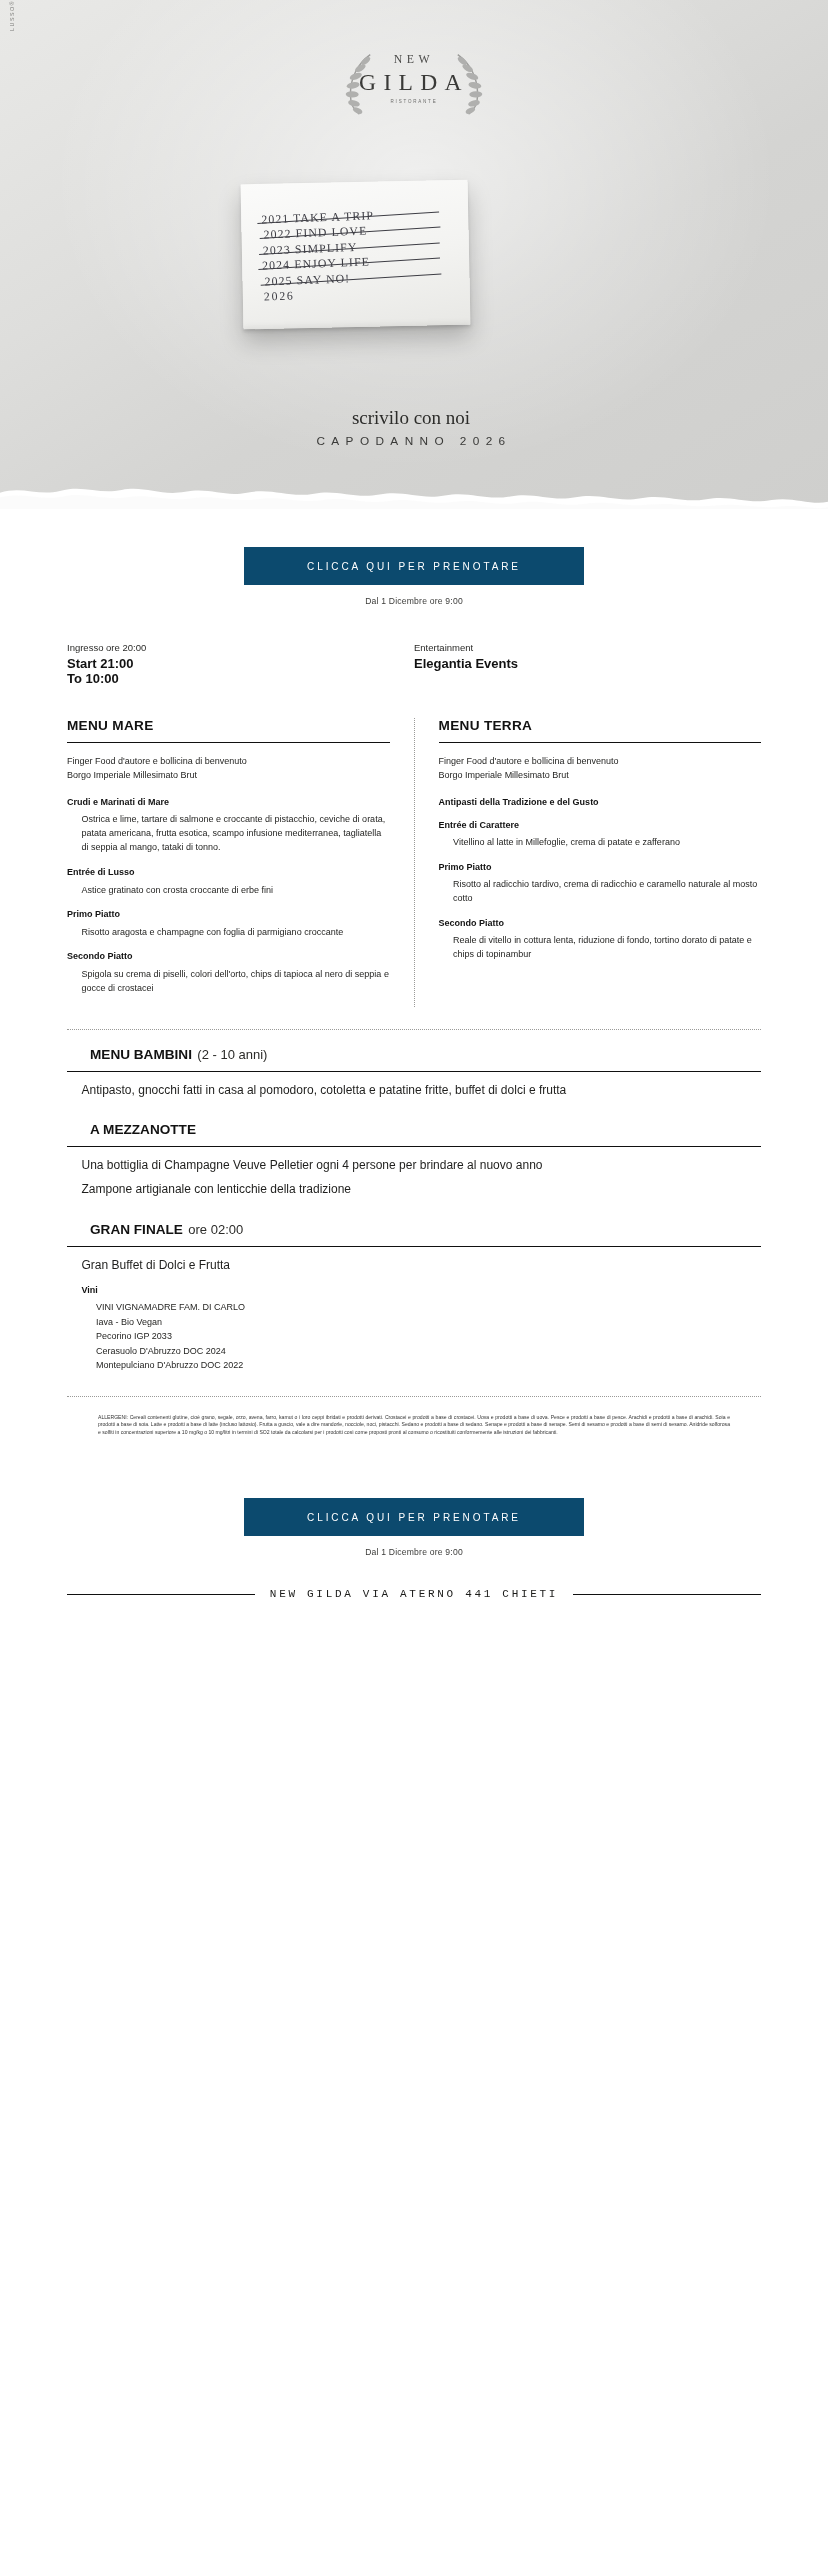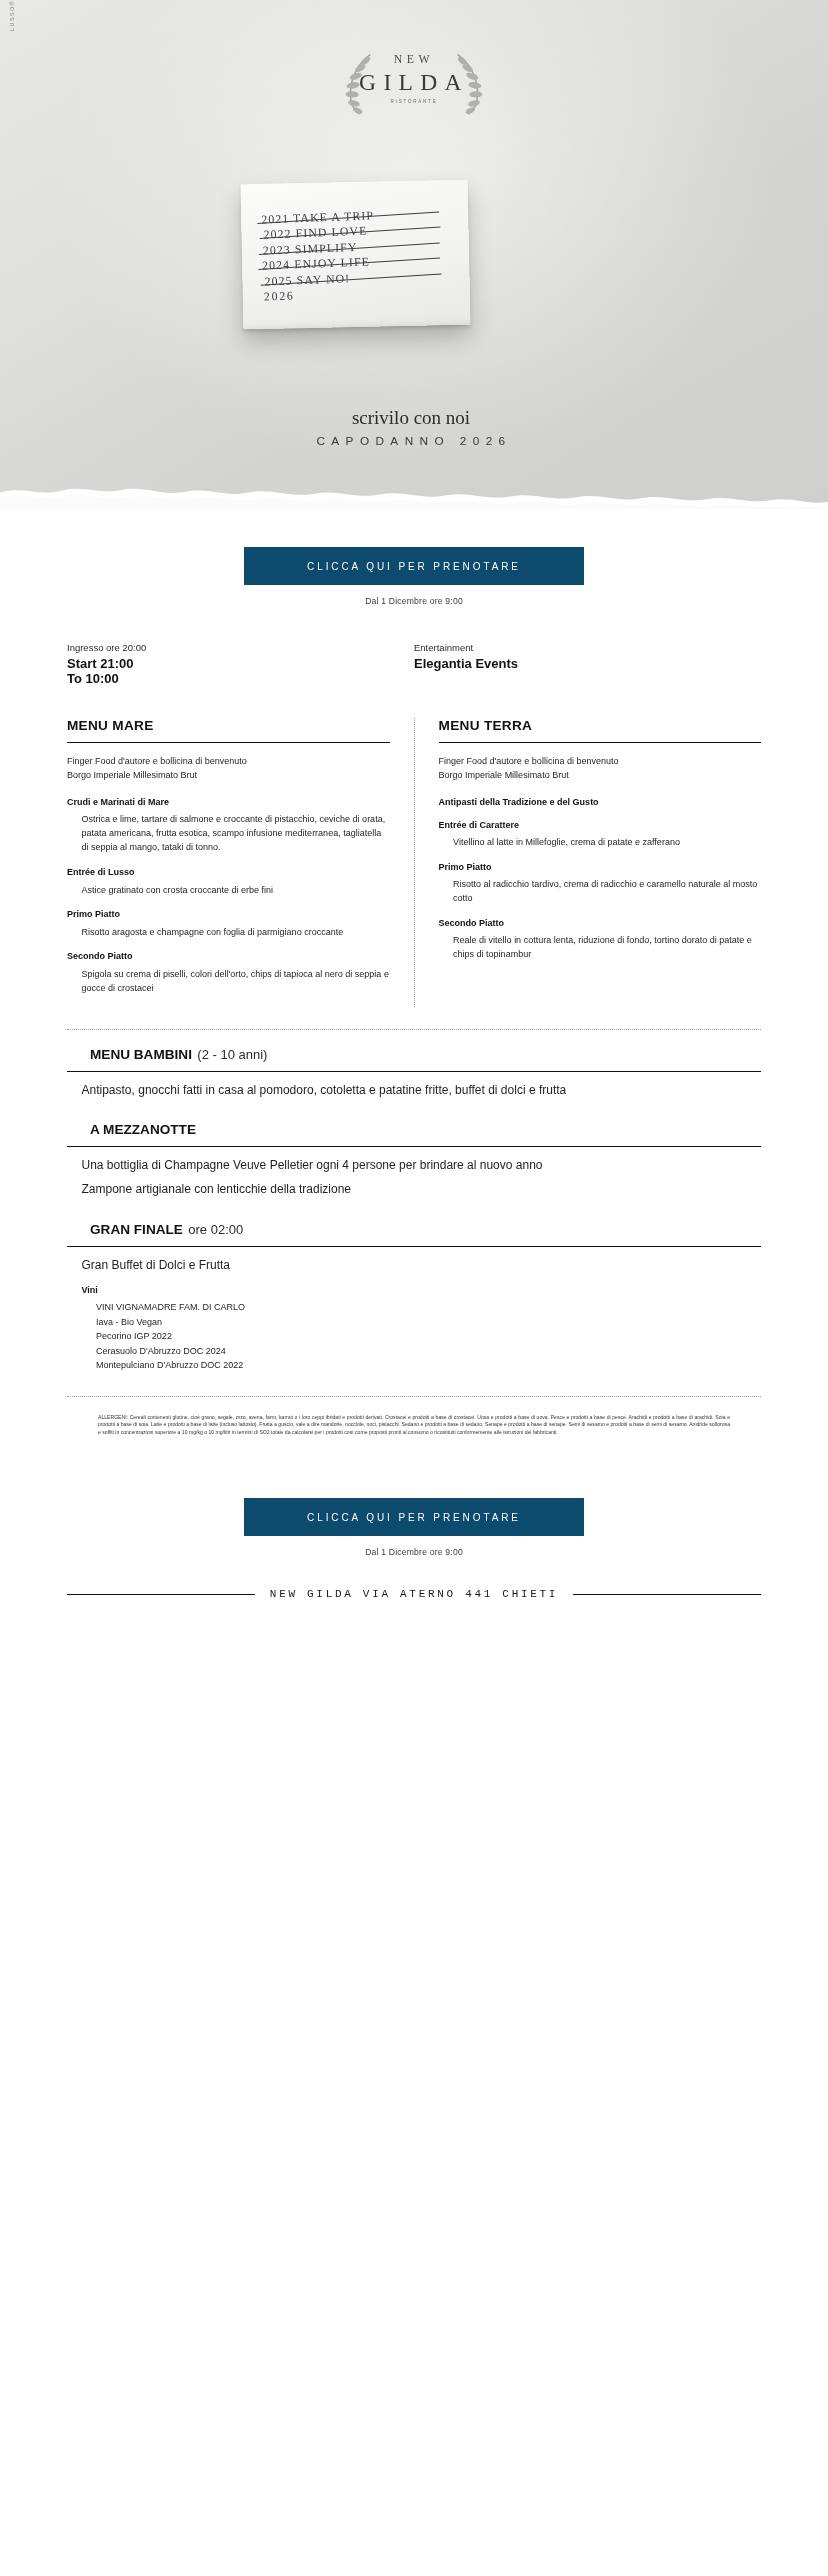--- a/index.html
+++ b/index.html
@@ -410,21 +410,21 @@
   <div class="block">
     <div class="block-head">
       <span class="block-title">GRAN FINALE</span>
       <span class="block-sub">ore 02:00</span>
     </div>
     <hr class="block-line">
     <div class="block-text">Gran Buffet di Dolci e Frutta</div>
     <div class="vini-label">Vini</div>
     <div class="vini-item">VINI VIGNAMADRE FAM. DI CARLO</div>
     <div class="vini-item">Iava - Bio Vegan</div>
-    <div class="vini-item">Pecorino IGP 2022</div>
+    <div class="vini-item">Pecorino IGP 2033</div>
     <div class="vini-item">Cerasuolo D'Abruzzo DOC 2024</div>
     <div class="vini-item">Montepulciano D'Abruzzo DOC 2022</div>
   </div>
 
   <div class="allergens">
     <p>ALLERGENI: Cereali contenenti glutine, cioè grano, segale, orzo, avena, farro, kamut o i loro ceppi ibridati e prodotti derivati. Crostacei e prodotti a base di crostacei. Uova e prodotti a base di uova. Pesce e prodotti a base di pesce. Arachidi e prodotti a base di arachidi. Soia e prodotti a base di soia. Latte e prodotti a base di latte (incluso lattosio). Frutta a guscio, vale a dire mandorle, nocciole, noci, pistacchi. Sedano e prodotti a base di sedano. Senape e prodotti a base di senape. Semi di sesamo e prodotti a base di semi di sesamo. Anidride solforosa e solfiti in concentrazioni superiore a 10 mg/kg o 10 mg/litri in termini di SO2 totale da calcolarsi per i prodotti così come proposti pronti al consumo o ricostituiti conformemente alle istruzioni dei fabbricanti.</p>
   </div>
 
   <div class="footer">
     <div class="cta-section">

